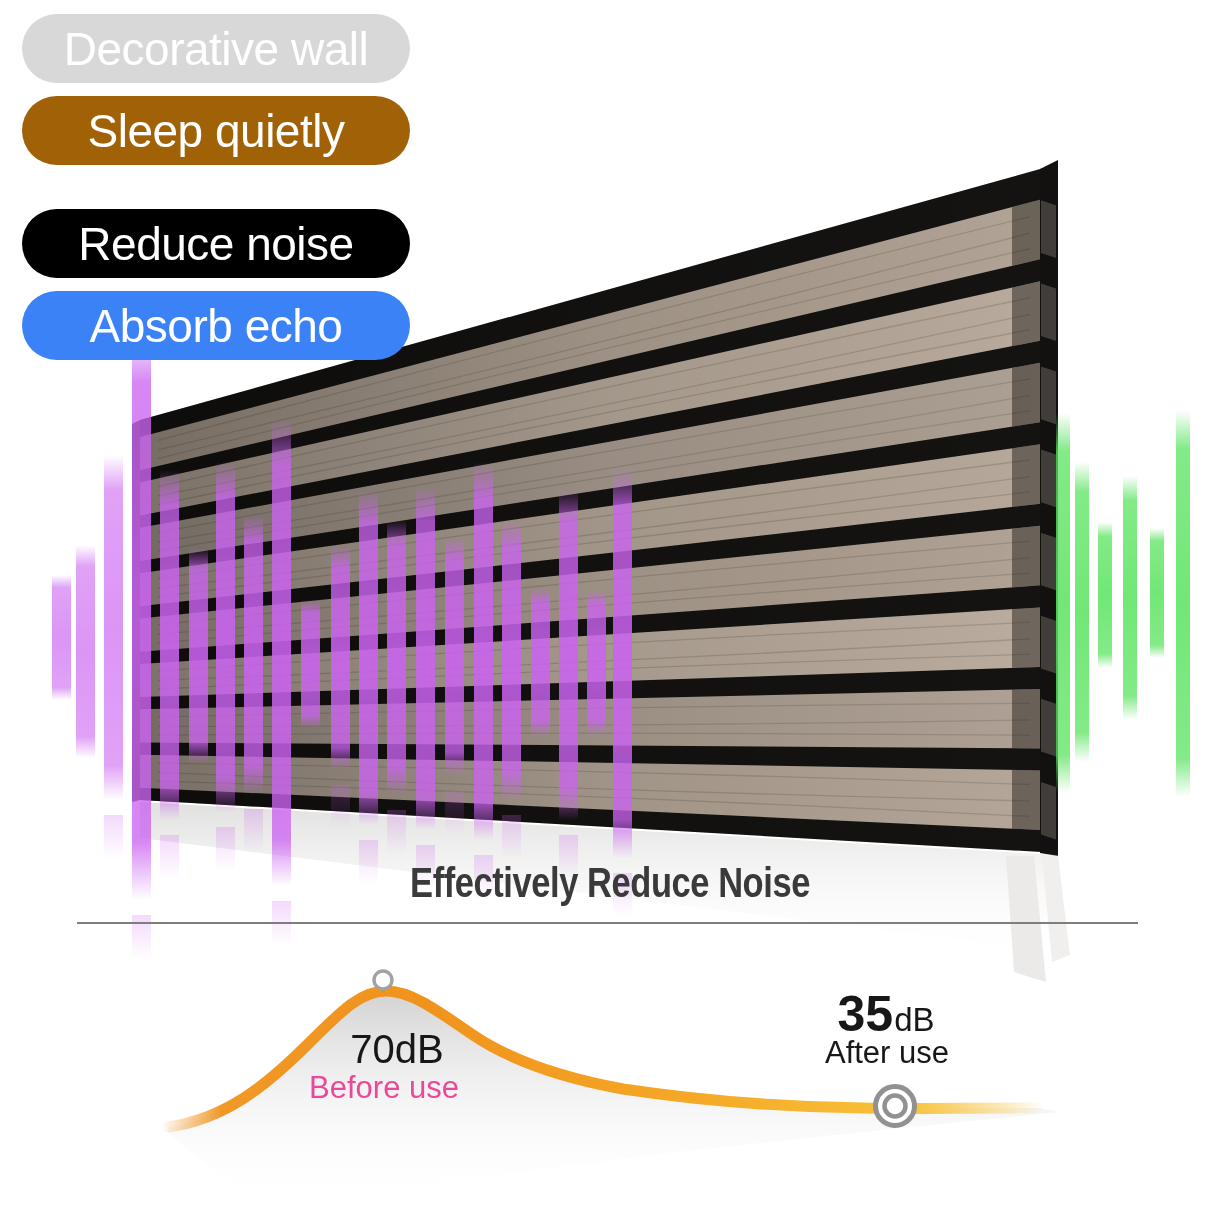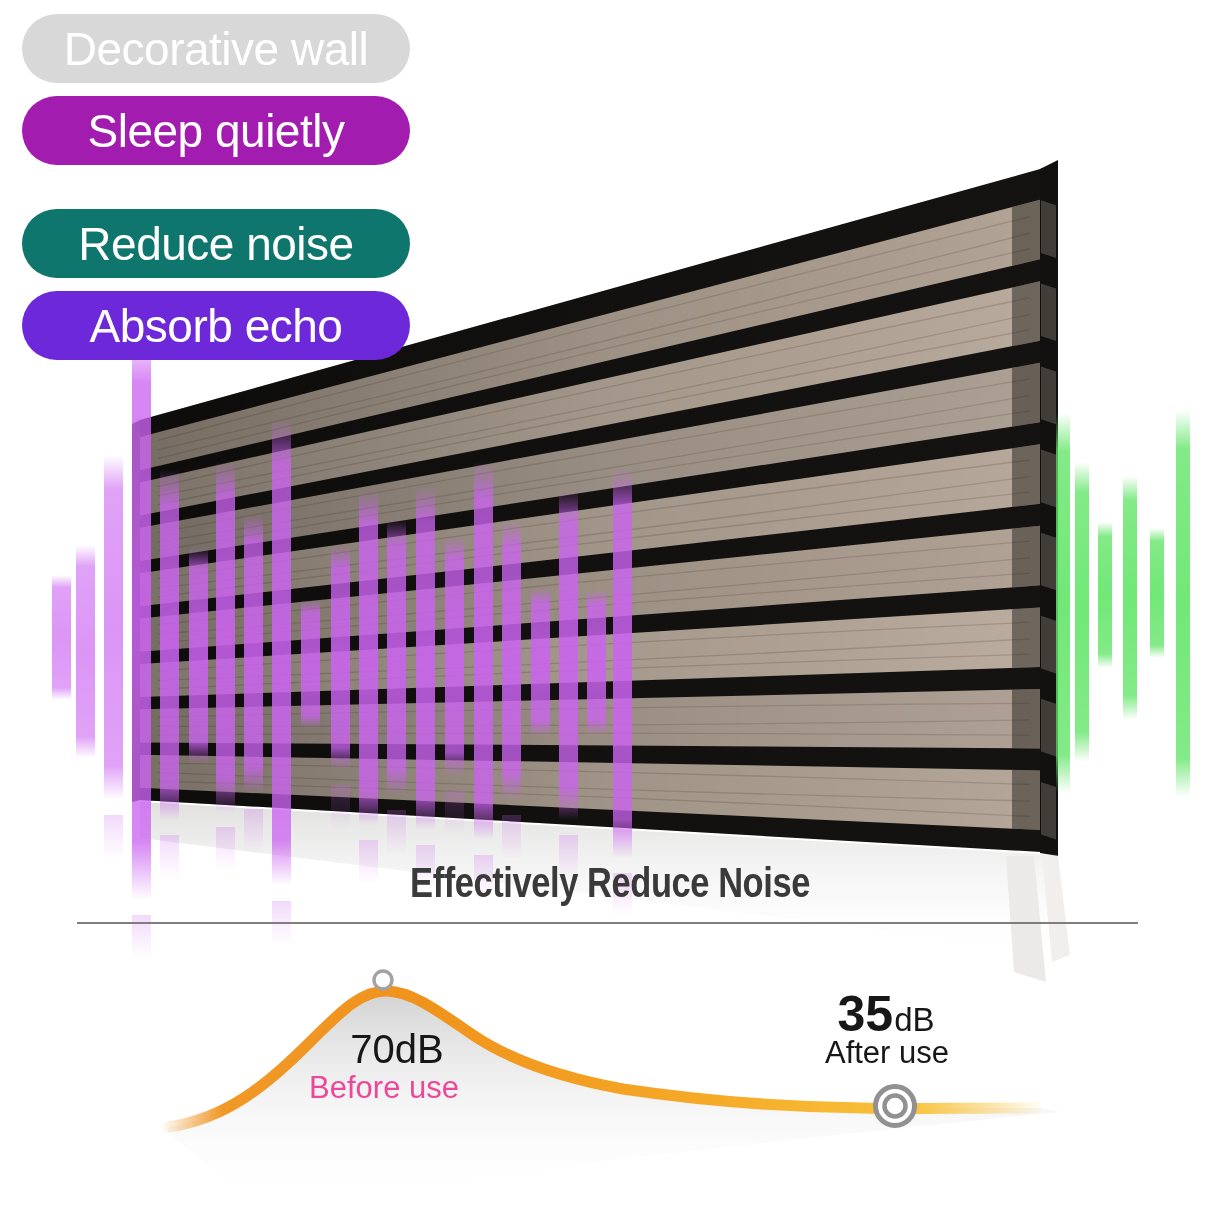--- a/index.html
+++ b/index.html
@@ -181,23 +181,23 @@
         <circle cx="383" cy="980" r="9" fill="#ffffff" stroke="#a2a2a2" stroke-width="3.4"></circle>
         <circle cx="895" cy="1106" r="19.5" fill="#ffffff" stroke="#919191" stroke-width="5"></circle>
         <circle cx="895" cy="1106" r="10.5" fill="#ffffff" stroke="#919191" stroke-width="4.5"></circle>
       </g>
   </svg>
 
   <div class="divider" style="background: rgb(126, 126, 126);"></div>
 
   <div class="badge-list">
       <div class="badge" style="background: rgb(216, 216, 216); color: rgb(255, 255, 255);">Decorative wall</div>
-      <div class="badge" style="background: #a21caf; color: rgb(255, 255, 255);">Sleep quietly</div>
-      <div class="badge" style="background: #0f766e; color: rgb(255, 255, 255); margin-top: 44px;">Reduce noise</div>
-      <div class="badge" style="background: #6d28d9; color: rgb(255, 255, 255);">Absorb echo</div>
+      <div class="badge" style="background: #a16207; color: rgb(255, 255, 255);">Sleep quietly</div>
+      <div class="badge" style="background: #000000; color: rgb(255, 255, 255); margin-top: 44px;">Reduce noise</div>
+      <div class="badge" style="background: #3b82f6; color: rgb(255, 255, 255);">Absorb echo</div>
     </div>
 
   <div class="ov caption" style="left: 610px; top: 883px; color: rgb(58, 58, 58);">Effectively Reduce Noise</div>
 
   <div class="ov db-big" style="left: 397px; top: 1049px; color: rgb(23, 23, 23);"><span>70</span><span>dB</span></div>
   <div class="ov sub" style="left: 384px; top: 1087px; color: #ec4899;">Before use</div>
 
   <div class="ov after-wrap" style="left:886px;top:1014px;">
     <span class="after-num" style="color: rgb(23, 23, 23);">35</span>
     <span class="after-unit" style="color: rgb(23, 23, 23);">dB</span>

